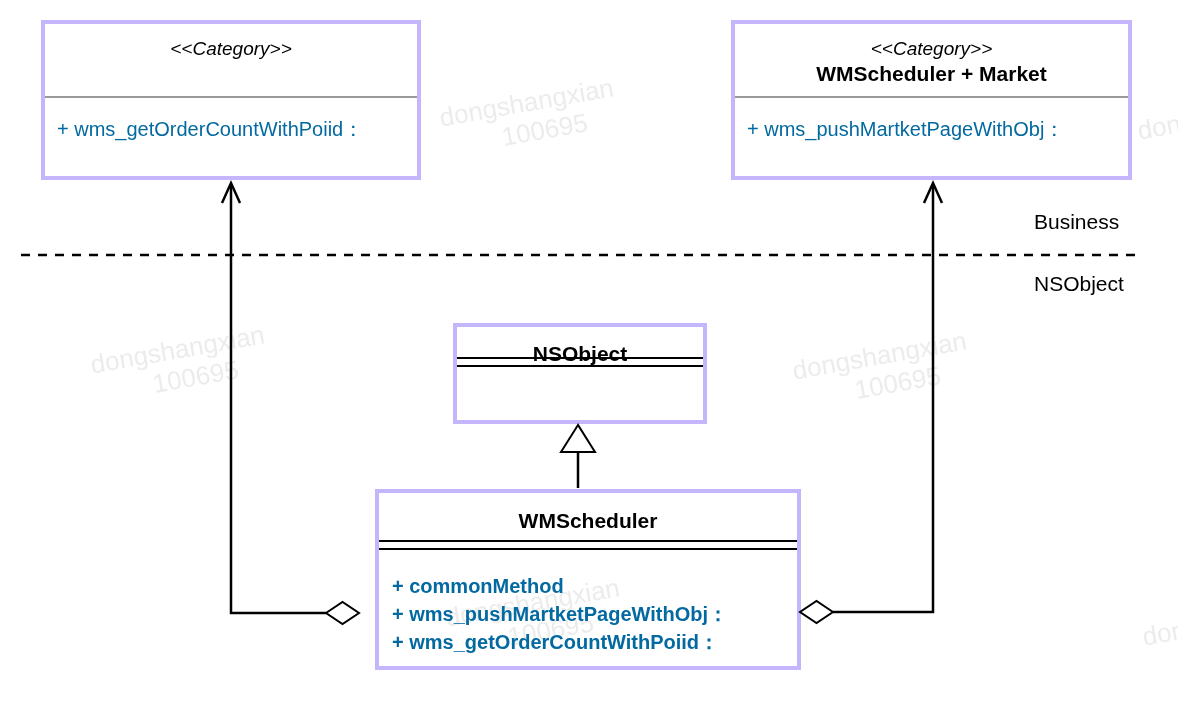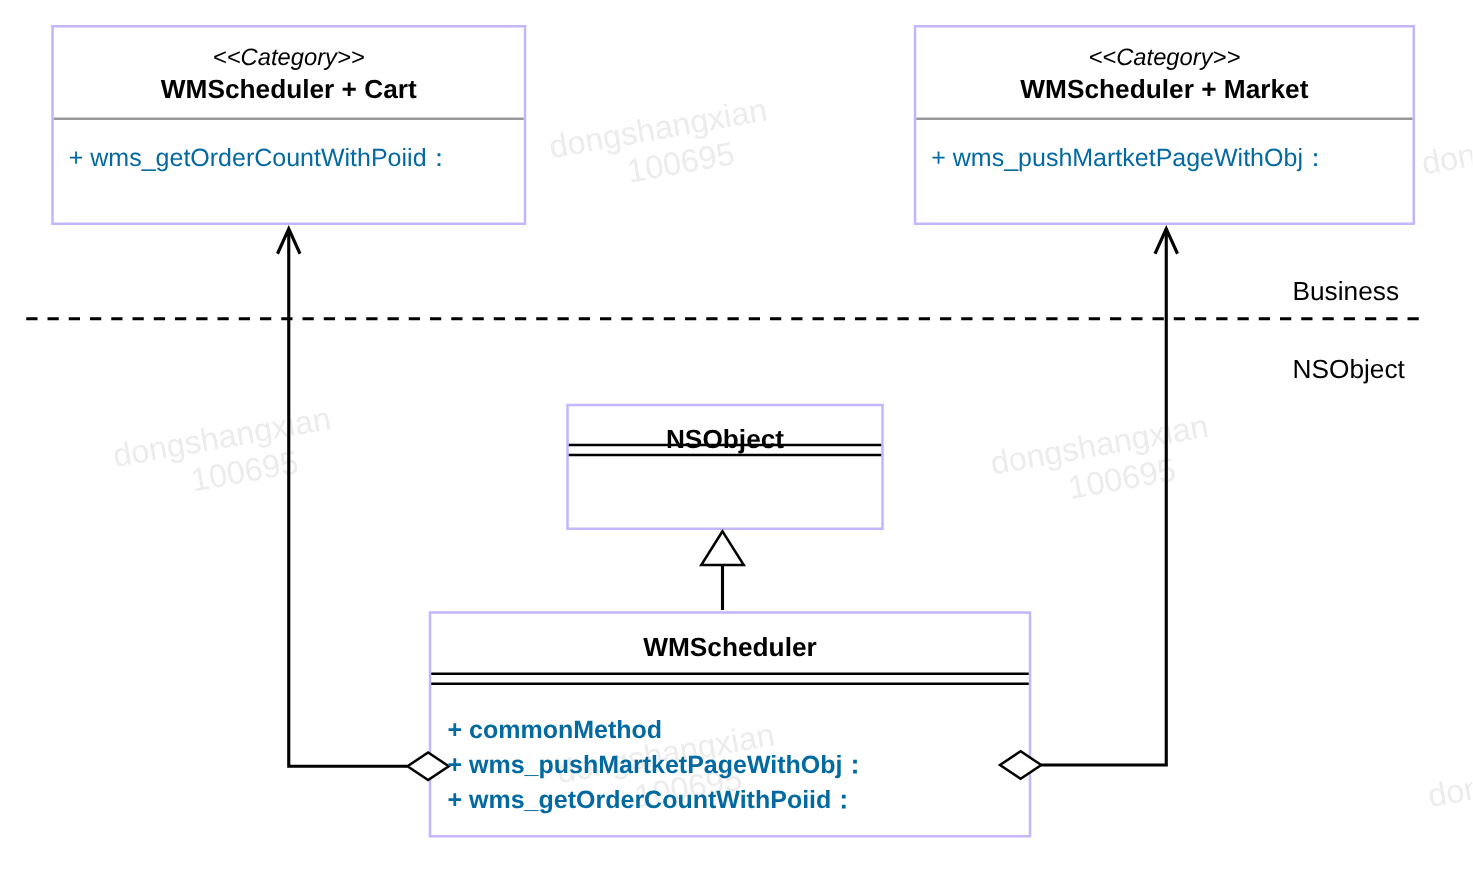--- a/index.html
+++ b/index.html
@@ -10,21 +10,21 @@
     height: 702px;
     background: #ffffff;
     overflow: hidden;
   }
 
   
   .uml-box {
     position: absolute;
     box-sizing: border-box;
     background: #ffffff;
-    border: 2px solid #c4b5fd;
+    border: 4px solid #c4b5fd;
   }
   .box-header {
     position: relative;
     z-index: 3;
     text-align: center;
     box-sizing: border-box;
   }
   .box-header.gray-divider { border-bottom: 2px solid #999999; }
   .box-header.black-divider { border-bottom: 2px solid #000000; }
   .stereotype {
@@ -54,21 +54,20 @@
   }
   .method-line { line-height: 28px; white-space: nowrap; }
 
   
   .layer-label {
     position: absolute;
     font-size: 21px;
     color: #000000;
     z-index: 3;
     white-space: nowrap;
-    margin-top: 12px;
   }
 
   
   .watermark {
     position: absolute;
     z-index: 1;
     color: #ececec;
     font-size: 26px;
     line-height: 30px;
     transform: rotate(-10deg);
@@ -126,21 +125,20 @@
     <polyline points="924,203 933,183 942,203" fill="none" stroke="#000000" stroke-width="2.5"></polyline>
     <polygon points="833,612 816.5,601 800,612 816.5,623" fill="#ffffff" stroke="#000000" stroke-width="2"></polygon>
 
     <line x1="578" y1="452" x2="578" y2="488" stroke="#000000" stroke-width="2.5"></line>
     <polygon points="578,425 561,452 595,452" fill="#ffffff" stroke="#000000" stroke-width="2"></polygon>
   </svg>
 
   <div class="uml-box" style="left:41px; top:20px; width:380px; height:160px;">
     <div class="box-header gray-divider" style="height:74px; padding-top:13px;">
       <div class="stereotype">&lt;&lt;Category&gt;&gt;</div>
-      <div class="class-name">WMScheduler + Cart</div>
     </div>
     <div class="box-methods" style="padding:17px 12px 0 12px;">
       <div class="method-line">+ wms_getOrderCountWithPoiid：</div>
     </div>
   </div>
 
   <div class="uml-box" style="left:731px; top:20px; width:401px; height:160px;">
     <div class="box-header gray-divider" style="height:74px; padding-top:13px;">
       <div class="stereotype">&lt;&lt;Category&gt;&gt;</div>
       <div class="class-name">WMScheduler + Market</div>
@@ -151,21 +149,21 @@
   </div>
 
   <div class="uml-box" style="left:453px; top:323px; width:254px; height:101px;">
     <div class="box-header black-divider" style="height:32px; padding-top:14px;">
       <div class="class-name">NSObject</div>
     </div>
     <div class="double-line-spacer"></div>
     <div class="box-methods"></div>
   </div>
 
-  <div class="uml-box" style="left:343px; top:489px; width:482px; height:181px;">
+  <div class="uml-box" style="left:375px; top:489px; width:426px; height:181px;">
     <div class="box-header black-divider" style="height:49px; padding-top:15px;">
       <div class="class-name">WMScheduler</div>
     </div>
     <div class="double-line-spacer"></div>
     <div class="box-methods" style="padding:22px 24px 0 13px;font-weight:bold;">
       <div class="method-line">+ commonMethod</div>
       <div class="method-line">+ wms_pushMartketPageWithObj：</div>
       <div class="method-line">+ wms_getOrderCountWithPoiid：</div>
     </div>
   </div>

